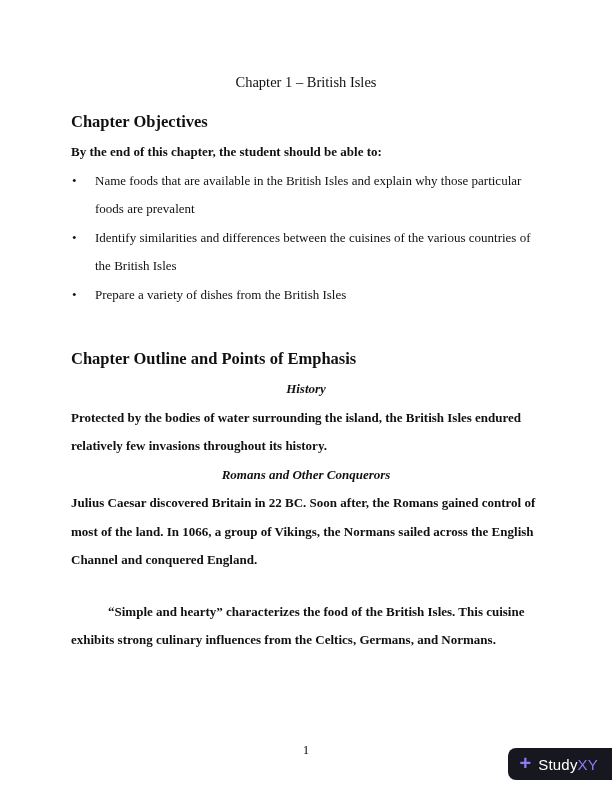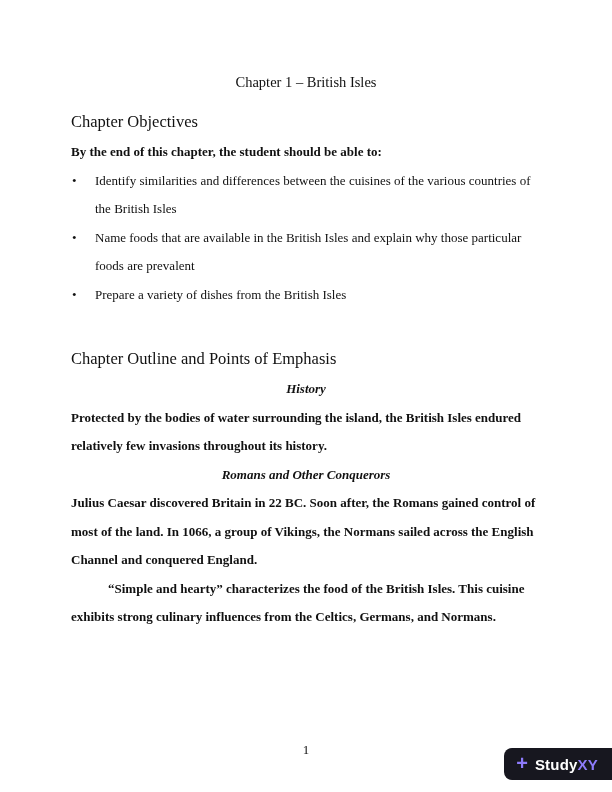--- a/index.html
+++ b/index.html
@@ -25,21 +25,21 @@
   }
   .doc-title {
     font-size: 14.5px;
     font-weight: normal;
     text-align: center;
     margin: 0 0 8px 0;
     line-height: 29px;
   }
   .section-heading {
     font-size: 16.5px;
-    font-weight: normal;
+    font-weight: bold;
     margin: 0;
     line-height: 33px;
   }
   .outline-heading {
     margin-top: 33px;
   }
   .body-text {
     font-size: 13px;
     line-height: 28.5px;
     margin: 0;
@@ -65,20 +65,21 @@
     line-height: 28.5px;
   }
   ul.objectives li::before {
     content: "\2022";
     position: absolute;
     left: 1px;
     font-size: 13px;
   }
   .first-line-indent {
     text-indent: 37px;
+    margin-top: 23px;
   }
   .page-number {
     position: absolute;
     bottom: 34px;
     left: 0;
     width: 612px;
     text-align: center;
     font-size: 13px;
   }
   .logo-badge {
@@ -97,42 +98,42 @@
     color: #8d7bfa;
     font-family: "Liberation Sans", sans-serif;
     font-size: 20px;
     font-weight: bold;
     line-height: 1;
     transform: translateY(-1px);
   }
   .logo-text {
     font-family: "Liberation Sans", sans-serif;
     font-size: 15px;
-    font-weight: bold;
+    font-weight: normal;
     color: #ffffff;
     letter-spacing: 0.2px;
   }
   .logo-text .hl {
     color: #8d7bfa;
   }
 </style>
 </head>
 <body>
 
 <div class="page">
 
   <h1 class="doc-title">Chapter 1 – British Isles</h1>
 
   <h2 class="section-heading">Chapter Objectives</h2>
 
   <p class="body-text">By the end of this chapter, the student should be able to:</p>
 
   <ul class="objectives">
+    <li>Name foods that are available in the British Isles and explain why those particular foods are prevalent</li>
     <li>Identify similarities and differences between the cuisines of the various countries of the British Isles</li>
-    <li>Name foods that are available in the British Isles and explain why those particular foods are prevalent</li>
     <li>Prepare a variety of dishes from the British Isles</li>
   </ul>
 
   <h2 class="section-heading outline-heading">Chapter Outline and Points of Emphasis</h2>
 
   <h3 class="sub-heading">History</h3>
   <p class="body-text">Protected by the bodies of water surrounding the island, the British Isles endured relatively few invasions throughout its history.</p>
 
   <h3 class="sub-heading">Romans and Other Conquerors</h3>
   <p class="body-text">Julius Caesar discovered Britain in 22 BC. Soon after, the Romans gained control of most of the land. In 1066, a group of Vikings, the Normans sailed across the English Channel and conquered England.</p>

